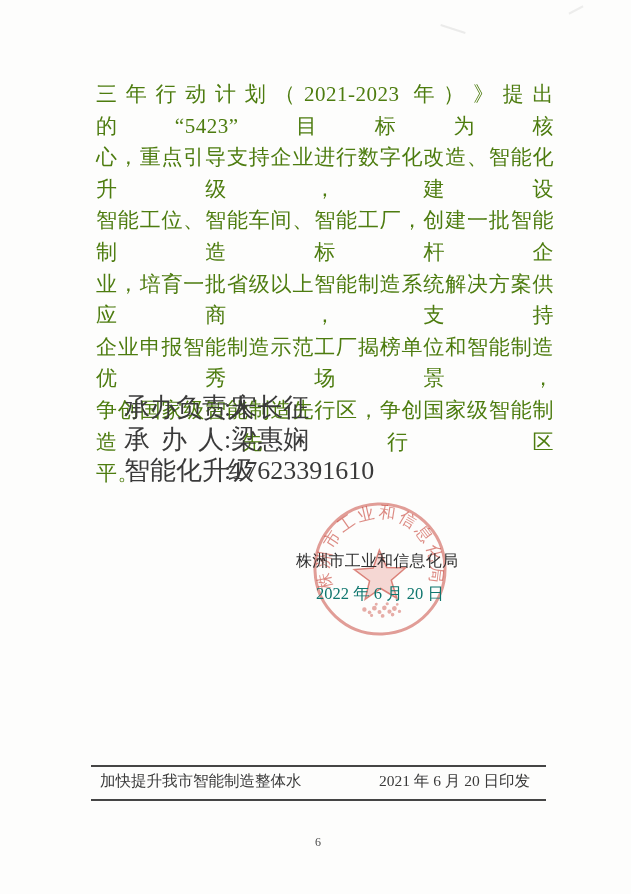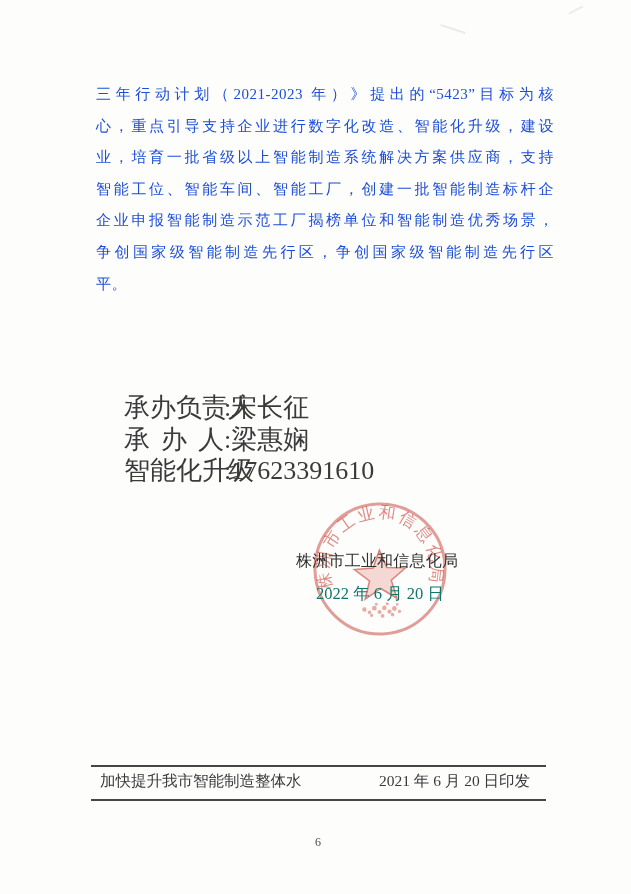--- a/index.html
+++ b/index.html
@@ -11,23 +11,23 @@
     position:relative;
     width:631px;height:894px;
     background:#fdfdfc;
     margin:0 auto;
     overflow:hidden;
     color:#383838;
   }
   
   .doc-body{
     position:absolute;left:96px;top:79px;width:458px;
-    font-size:15px;line-height:31.6px;
+    font-size:21px;line-height:31.6px;
     letter-spacing:0.5px;
-    color:#1d4ed8;
+    color:#4d7c0f;
   }
   .jline{text-align:justify;text-align-last:justify;}
   .lline{text-align:left;text-align-last:left;}
   .indent{text-indent:40px;}
   .para2{margin-top:3px;}
   
   .contacts{
     position:absolute;left:124px;top:392px;
     font-size:26px;line-height:31.5px;color:#3a3a3a;
   }
@@ -79,22 +79,22 @@
 </style>
 </head>
 <body>
 
 <div class="page">
 
   <div class="doc-body">
     <div class="para1">
       <div class="jline">三年行动计划（2021-2023 年）》提出的“5423”目标为核</div>
       <div class="jline">心，重点引导支持企业进行数字化改造、智能化升级，建设</div>
+      <div class="jline">智能工位、智能车间、智能工厂，创建一批智能制造标杆企</div>
       <div class="jline">业，培育一批省级以上智能制造系统解决方案供应商，支持</div>
-      <div class="jline">智能工位、智能车间、智能工厂，创建一批智能制造标杆企</div>
       <div class="jline">企业申报智能制造示范工厂揭榜单位和智能制造优秀场景，</div>
       <div class="jline">争创国家级智能制造先行区，争创国家级智能制造先行区</div>
       <div class="lline">平。</div>
     </div>
   </div>
 
   <div class="contacts">
     <div class="contact-row">
       <span class="clabel">承办负责人</span><span>:</span><span>宋长征</span>
     </div>

